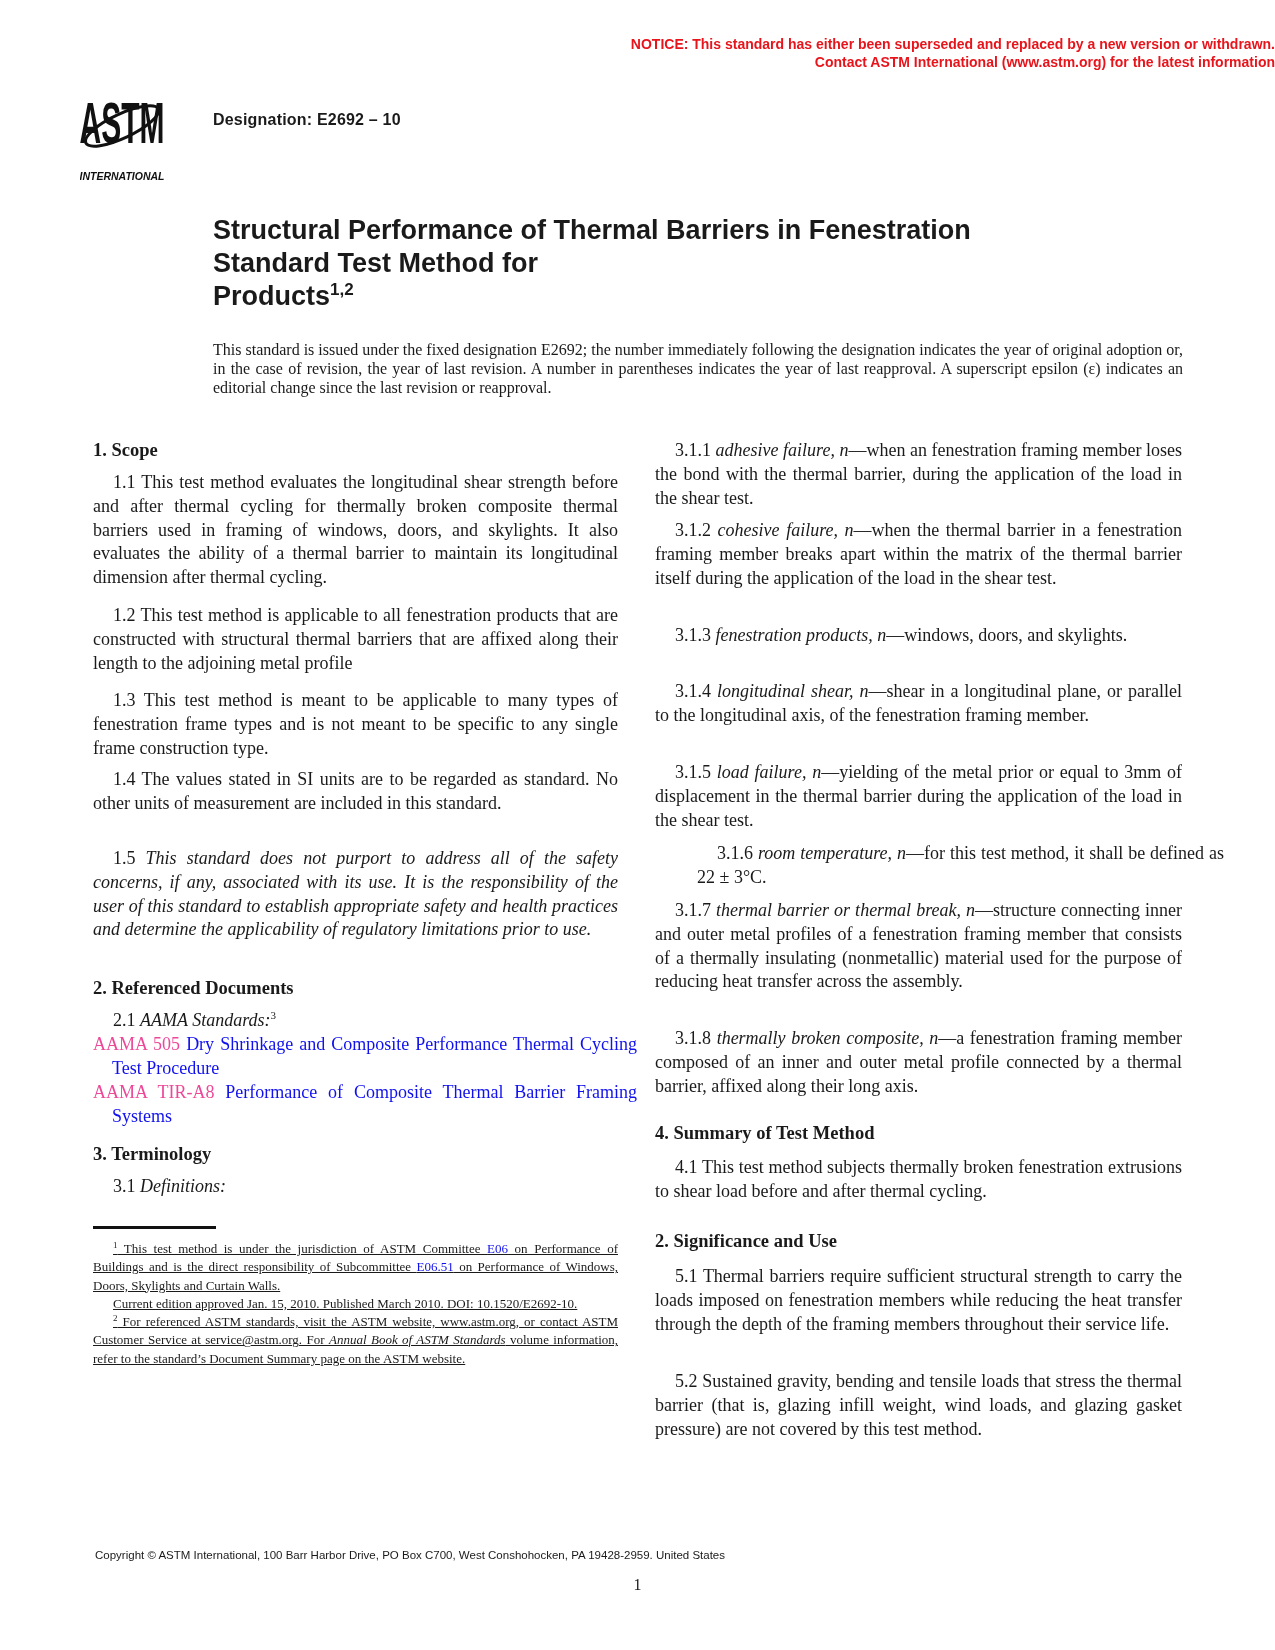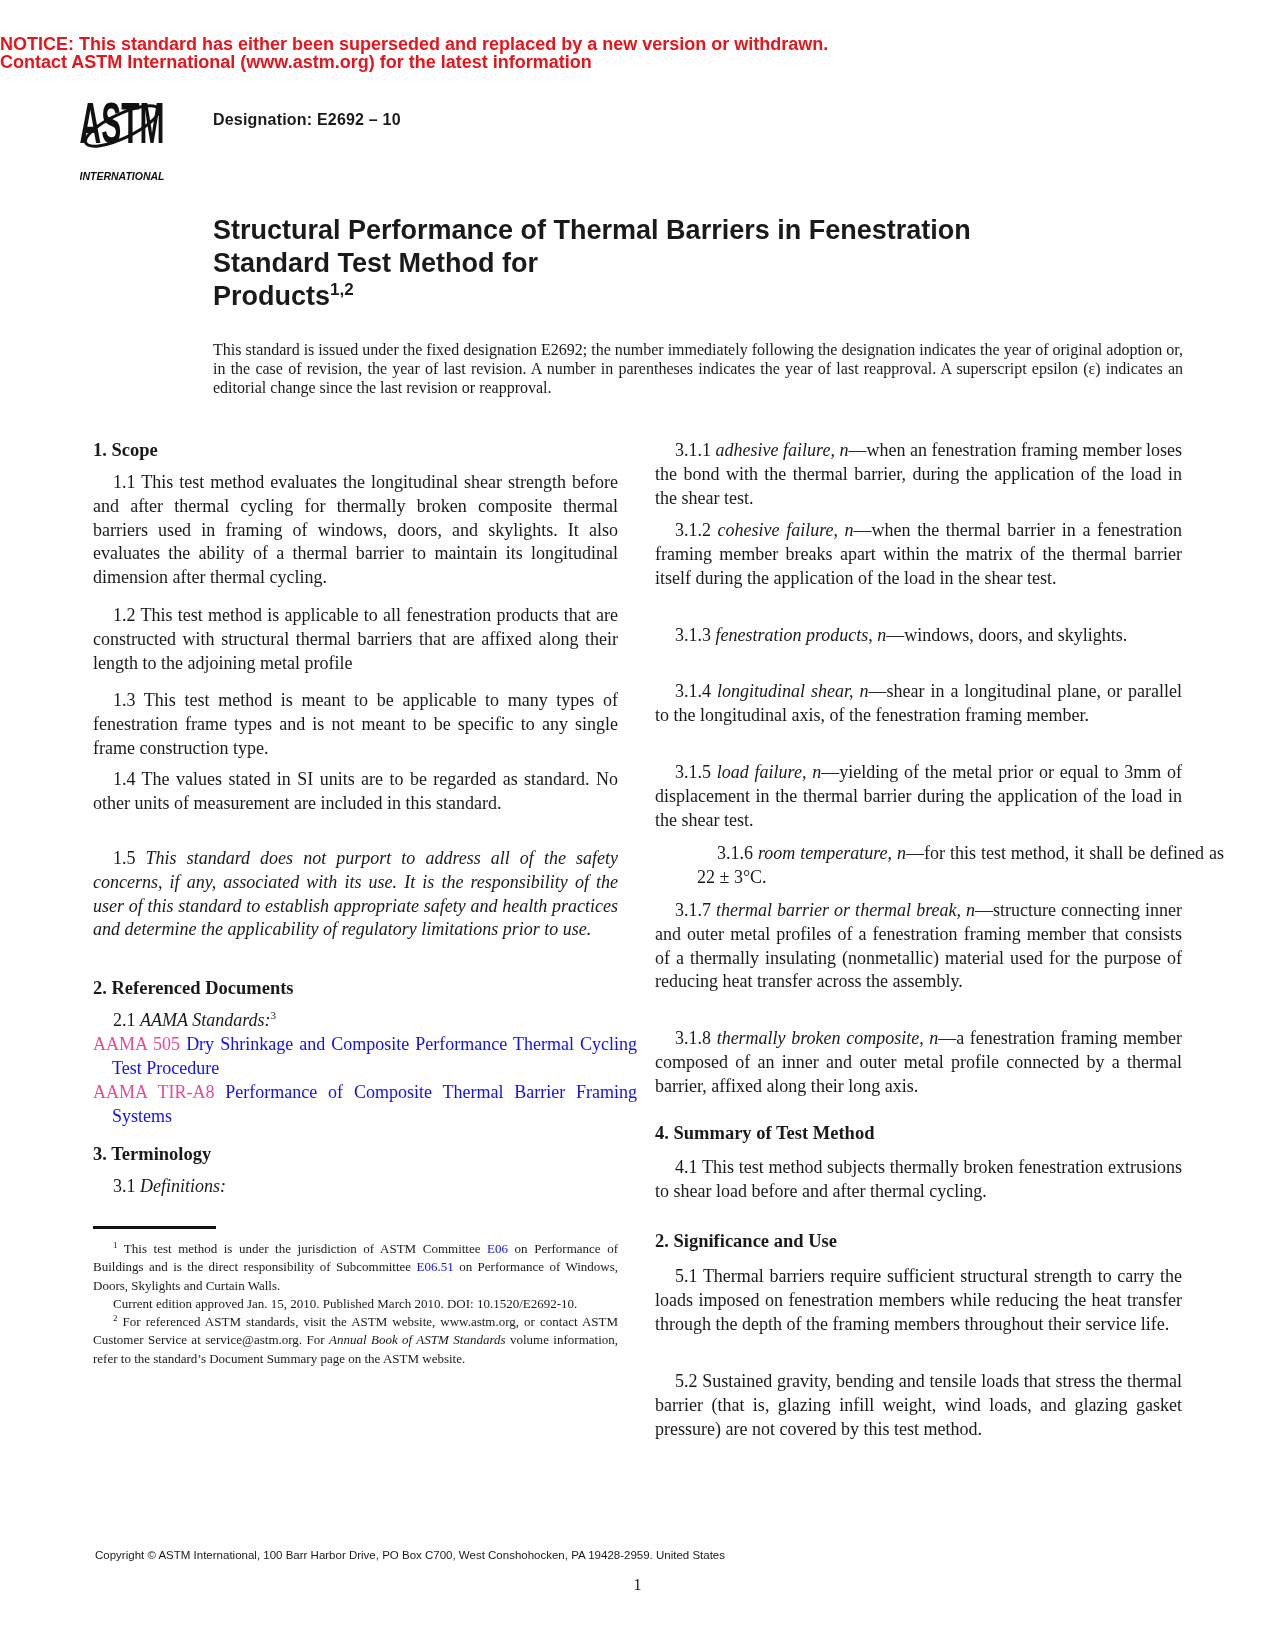--- a/index.html
+++ b/index.html
@@ -1,19 +1,19 @@
 <!DOCTYPE html>
 <html><head>
 <meta charset="utf-8">
 <style>
   html, body { margin: 0; padding: 0; background: #ffffff; }
   body { width: 1275px; height: 1650px; position: relative; overflow: hidden; color: #1a1a1a; }
   .sans { font-family: "Liberation Sans", sans-serif; }
   .serif { font-family: "Liberation Serif", serif; }
-  .notice { position: absolute; left: 0; width: 1275px; text-align: left; color: #e8141b; font-weight: bold; font-size: 18px; line-height: 18px; }
+  .notice { position: absolute; left: 0; width: 1275px; text-align: right; color: #e8141b; font-weight: bold; font-size: 14px; line-height: 18px; }
   .logo { position: absolute; left: 80px; top: 86px; width: 84px; height: 98px; }
   .designation { position: absolute; left: 213px; top: 111px; font-size: 16px; font-weight: bold; letter-spacing: 0.2px; }
   .title { position: absolute; left: 213px; top: 214px; font-size: 27px; font-weight: bold; line-height: 33px; width: 960px; }
   .title sup { font-size: 17px; vertical-align: super; line-height: 0; }
   .abstract { position: absolute; left: 213px; top: 340px; width: 970px; font-size: 16px; line-height: 19px; text-align: justify; }
   .col { position: absolute; width: 525px; font-size: 18px; line-height: 23.8px; }
   .col.left { left: 93px; }
   .col.right { left: 655px; width: 527px; }
   .blk { position: absolute; left: 0; width: 100%; text-align: justify; text-align-last: left; }
   .h { font-weight: bold; font-size: 18.5px; }
@@ -66,21 +66,21 @@
   <div class="blk p" style="top:1009px;"><span>2.1 </span><span class="it">AAMA Standards:</span><sup style="font-size:11px;">3</sup></div>
   <div class="blk hang" style="top:1033px;"><span class="red">AAMA 505</span> <span class="blue">Dry Shrinkage and Composite Performance Thermal Cycling Test Procedure</span></div>
   <div class="blk hang" style="top:1081px;"><span class="red">AAMA TIR-A8</span> <span class="blue">Performance of Composite Thermal Barrier Framing Systems</span></div>
 
   <div class="blk h" style="top:1143px;">3.  Terminology</div>
   <div class="blk p" style="top:1175px;"><span>3.1 </span><span class="it">Definitions:</span></div>
 </div>
 
 <div class="rule"></div>
 
-<div class="fn serif" style="top:1240px;">
+<div class="fn serif" style="top:1240px;text-decoration:underline;">
   <div class="ind"><sup>1</sup><span> This test method is under the jurisdiction of ASTM Committee </span><span class="blue">E06</span><span> on Performance of Buildings and is the direct responsibility of Subcommittee </span><span class="blue">E06.51</span><span> on Performance of Windows, Doors, Skylights and Curtain Walls.</span></div>
   <div class="ind">Current edition approved Jan. 15, 2010. Published March 2010. DOI: 10.1520/E2692-10.</div>
   <div class="ind"><sup>2</sup><span> For referenced ASTM standards, visit the ASTM website, www.astm.org, or contact ASTM Customer Service at service@astm.org. For </span><span class="it">Annual Book of ASTM Standards</span><span> volume information, refer to the standard’s Document Summary page on the ASTM website.</span></div>
 </div>
 
 <div class="col right serif" style="top:0;">
   <div class="blk p" style="top:439px;"><span>3.1.1 </span><span class="it">adhesive failure, n</span><span>—when an fenestration framing member loses the bond with the thermal barrier, during the application of the load in the shear test.</span></div>
   <div class="blk p" style="top:519px;"><span>3.1.2 </span><span class="it">cohesive failure, n</span><span>—when the thermal barrier in a fenestration framing member breaks apart within the matrix of the thermal barrier itself during the application of the load in the shear test.</span></div>
   <div class="blk p" style="top:624px;"><span>3.1.3 </span><span class="it">fenestration products, n</span><span>—windows, doors, and skylights.</span></div>
   <div class="blk p" style="top:680px;"><span>3.1.4 </span><span class="it">longitudinal shear, n</span><span>—shear in a longitudinal plane, or parallel to the longitudinal axis, of the fenestration framing member.</span></div>

